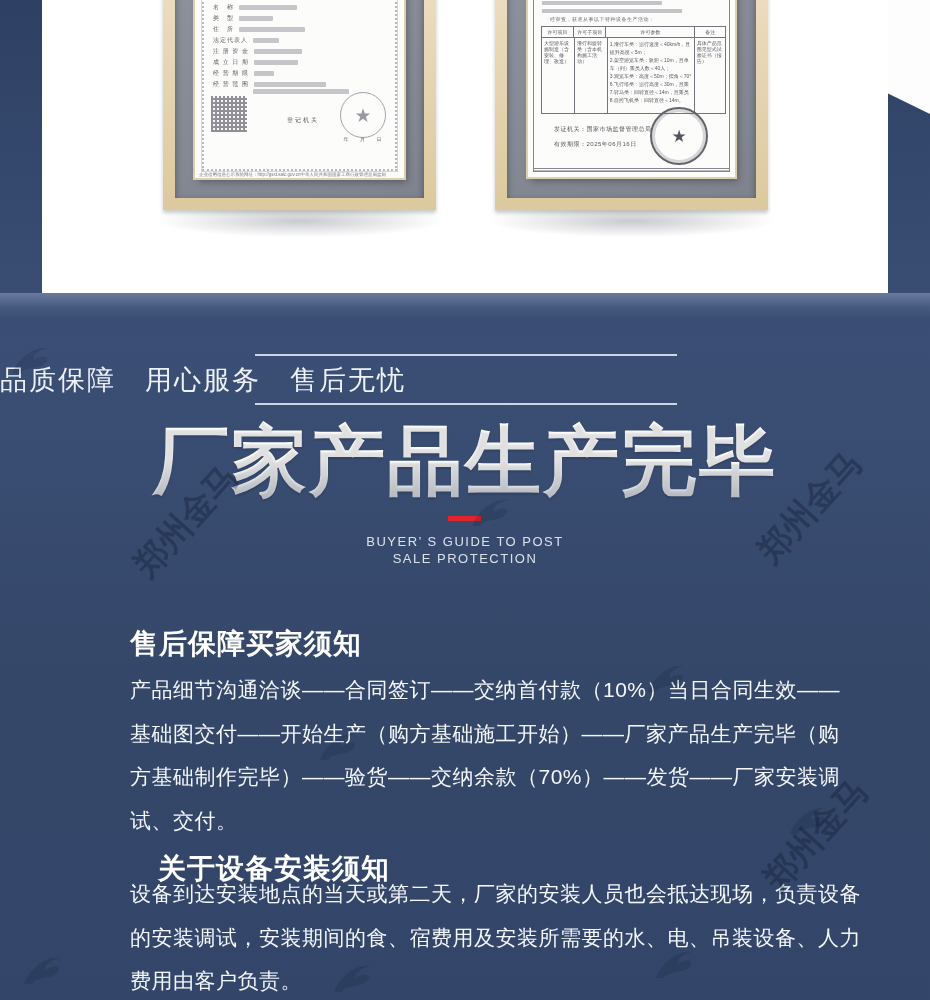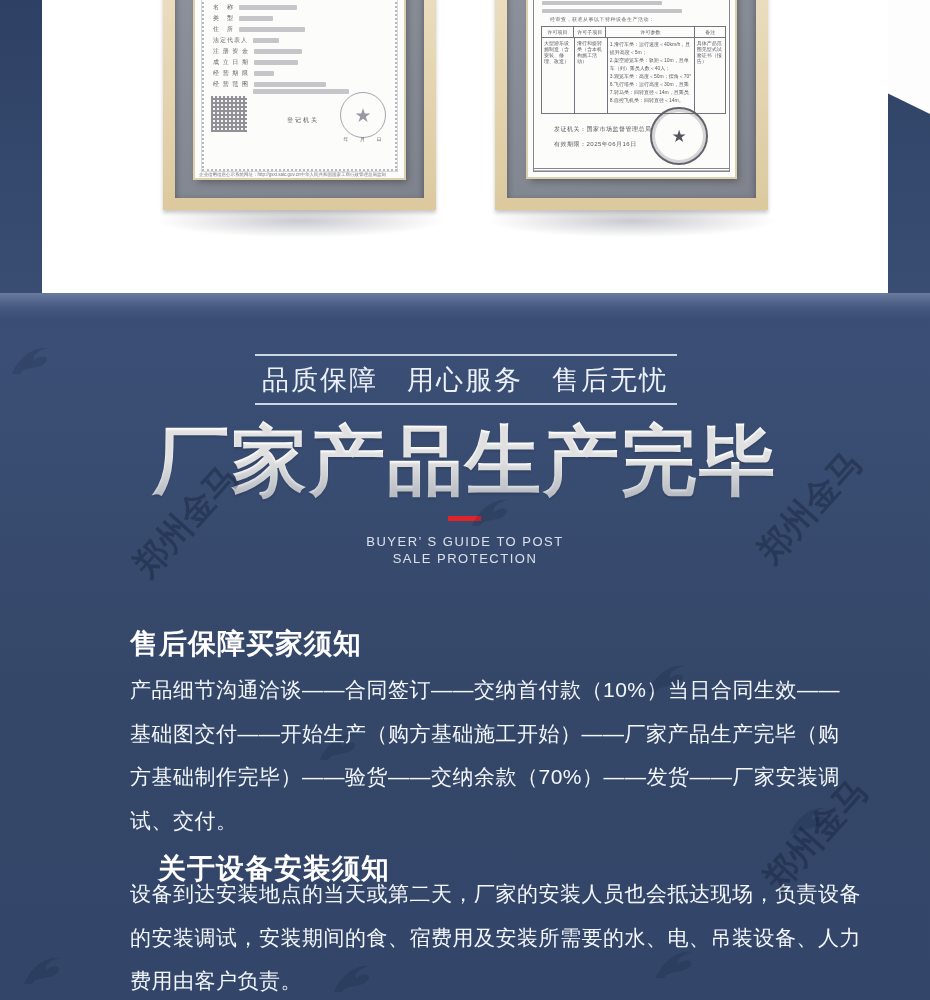--- a/index.html
+++ b/index.html
@@ -51,21 +51,21 @@
   .permit-head{display:flex;border-bottom:1px solid #74747c;}
   .permit-head div{padding:2px 1px;text-align:center;border-right:1px solid #74747c;white-space:nowrap;overflow:hidden;}
   .permit-body{display:flex;flex:1;}
   .permit-body > div{border-right:1px solid #74747c;padding:2px;overflow:hidden;filter:blur(.2px);}
   .pc1{width:17%;} .pc2{width:17%;} .pc3{width:50%;} .pc4{width:16%;border-right:none !important;}
   .param-line{display:block;line-height:8px;white-space:nowrap;}
   .double-line{position:absolute;left:6px;right:6px;bottom:8px;border-top:1px solid #85858d;box-shadow:0 2px 0 #b9b9c0;}
 
   
   .rule{position:absolute;left:255px;width:422px;height:2px;background:rgba(232,238,247,.85);}
-  .tagline{position:absolute;left:0;right:0;top:362px;text-align:center;font-size:27px;letter-spacing:2px;
+  .tagline{position:absolute;left:0;right:0;top:362px;text-align:left;font-size:27px;letter-spacing:2px;
            color:#ecf1f8;font-weight:400;}
   .hero-title{position:absolute;left:0;right:0;top:411px;text-align:center;font-size:76px;font-weight:bold;
            letter-spacing:2px;background:linear-gradient(180deg,#ffffff 48%,#b9c0cb 100%);
            -webkit-background-clip:text;background-clip:text;color:transparent;
            text-shadow:0 2px 2px rgba(0,0,0,.12);}
   .red-dash{position:absolute;left:448px;top:516px;width:33px;height:5px;}
   .eng-cap{position:absolute;left:0;right:0;text-align:center;font-size:13px;letter-spacing:1.5px;color:#dbe1eb;}
 
   
   .sec-heading{position:absolute;left:130px;font-size:28px;font-weight:bold;color:#ffffff;letter-spacing:1px;}

